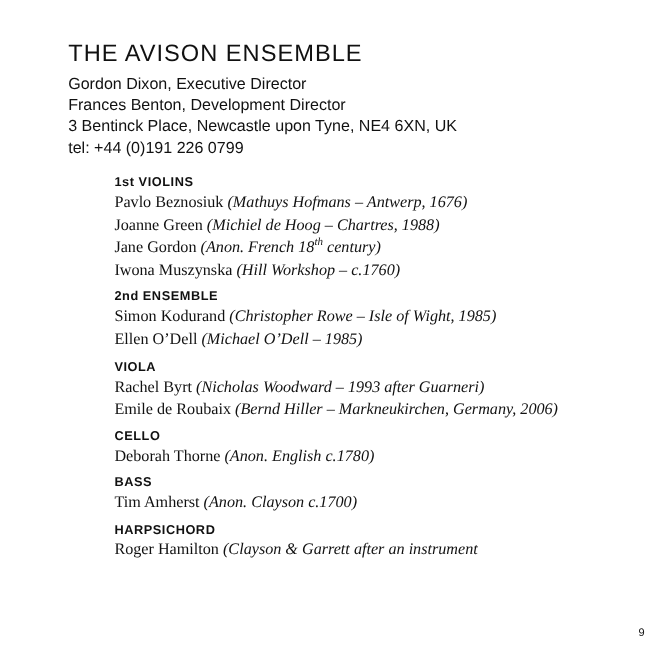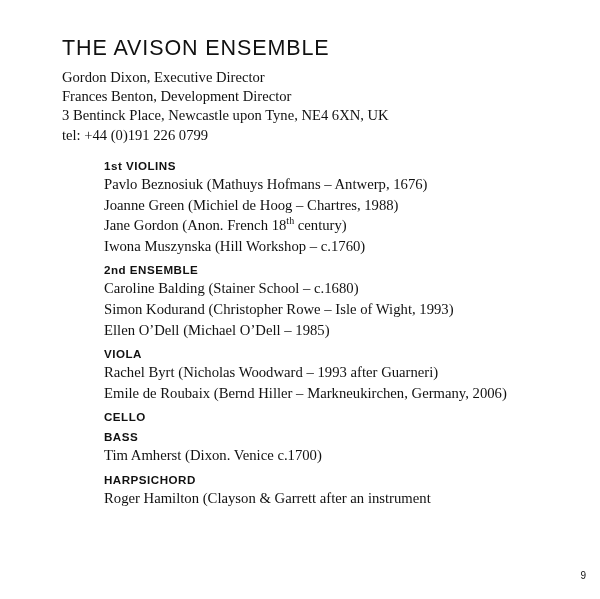--- a/index.html
+++ b/index.html
@@ -30,21 +30,21 @@
     font-family: "Liberation Sans", sans-serif;
     font-size: 21.5px;
     letter-spacing: 0.9px;
     font-weight: 400;
     color: #111;
   }
   .contact {
     position: absolute;
     left: 62px;
     top: 68px;
-    font-family: Liberation Serif, serif;
+    font-family: Liberation Sans, sans-serif;
     font-size: 14.6px;
     line-height: 19.2px;
     color: #111;
   }
   .roster {
     position: absolute;
     left: 104px;
     top: 159px;
     width: 470px;
     font-size: 14.6px;
@@ -61,20 +61,21 @@
     margin-bottom: 2px;
     color: #111;
   }
   .player {
     font-family: "Liberation Serif", serif;
     font-size: 14.7px;
     line-height: 20.6px;
     white-space: nowrap;
   }
   .player .instr {
+    font-style: italic;
   }
   .player-block {
     line-height: 20.6px;
   }
   .player-block .second-line {
     font-style: italic;
     display: block;
     white-space: nowrap;
   }
   sup {
@@ -108,35 +109,35 @@
   <div class="roster">
       <div class="section">
         <div class="section-head">1st VIOLINS</div>
         <div class="player player-block"><span>Pavlo Beznosiuk </span><span class="instr">(Mathuys Hofmans – Antwerp, 1676)</span></div>
         <div class="player player-block"><span>Joanne Green </span><span class="instr">(Michiel de Hoog – Chartres, 1988)</span></div>
         <div class="player player-block"><span>Jane Gordon </span><span class="instr">(Anon. French 18<sup>th</sup> century)</span></div>
         <div class="player player-block"><span>Iwona Muszynska </span><span class="instr">(Hill Workshop – c.1760)</span></div>
       </div>
       <div class="section">
         <div class="section-head">2nd ENSEMBLE</div>
-        <div class="player player-block"><span>Caroline Balding </span><span class="instr">(Stainer School – c.1680)</span></div>
-        <div class="player player-block"><span>Simon Kodurand </span><span class="instr">(Christopher Rowe – Isle of Wight, 1993)</span></div>
+        <div class="player player-block"><span>Simon Kodurand </span><span class="instr">(Christopher Rowe – Isle of Wight, 1985)</span></div>
         <div class="player player-block"><span>Ellen O’Dell </span><span class="instr">(Michael O’Dell – 1985)</span></div>
       </div>
       <div class="section">
         <div class="section-head">VIOLA</div>
         <div class="player player-block"><span>Rachel Byrt </span><span class="instr">(Nicholas Woodward – 1993 after Guarneri)</span></div>
         <div class="player player-block"><span>Emile de Roubaix </span><span class="instr">(Bernd Hiller – Markneukirchen, Germany, 2006)</span></div>
       </div>
       <div class="section">
         <div class="section-head">CELLO</div>
+        <div class="player player-block"><span>Deborah Thorne </span><span class="instr">(Anon. English c.1780)</span></div>
       </div>
       <div class="section">
         <div class="section-head">BASS</div>
-        <div class="player player-block"><span>Tim Amherst </span><span class="instr">(Dixon. Venice c.1700)</span></div>
+        <div class="player player-block"><span>Tim Amherst </span><span class="instr">(Anon. Clayson c.1700)</span></div>
       </div>
       <div class="section">
         <div class="section-head">HARPSICHORD</div>
         <div class="player player-block"><span>Roger Hamilton </span><span class="instr">(Clayson &amp; Garrett after an instrument</span></div>
       </div>
     </div>
 
   <div class="page-number">9</div>
 
 </div>

